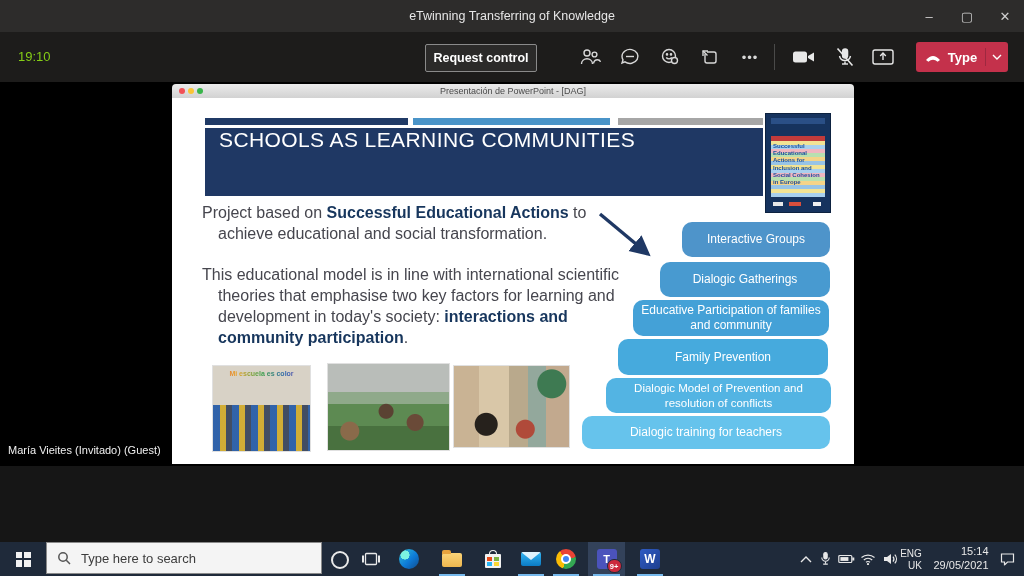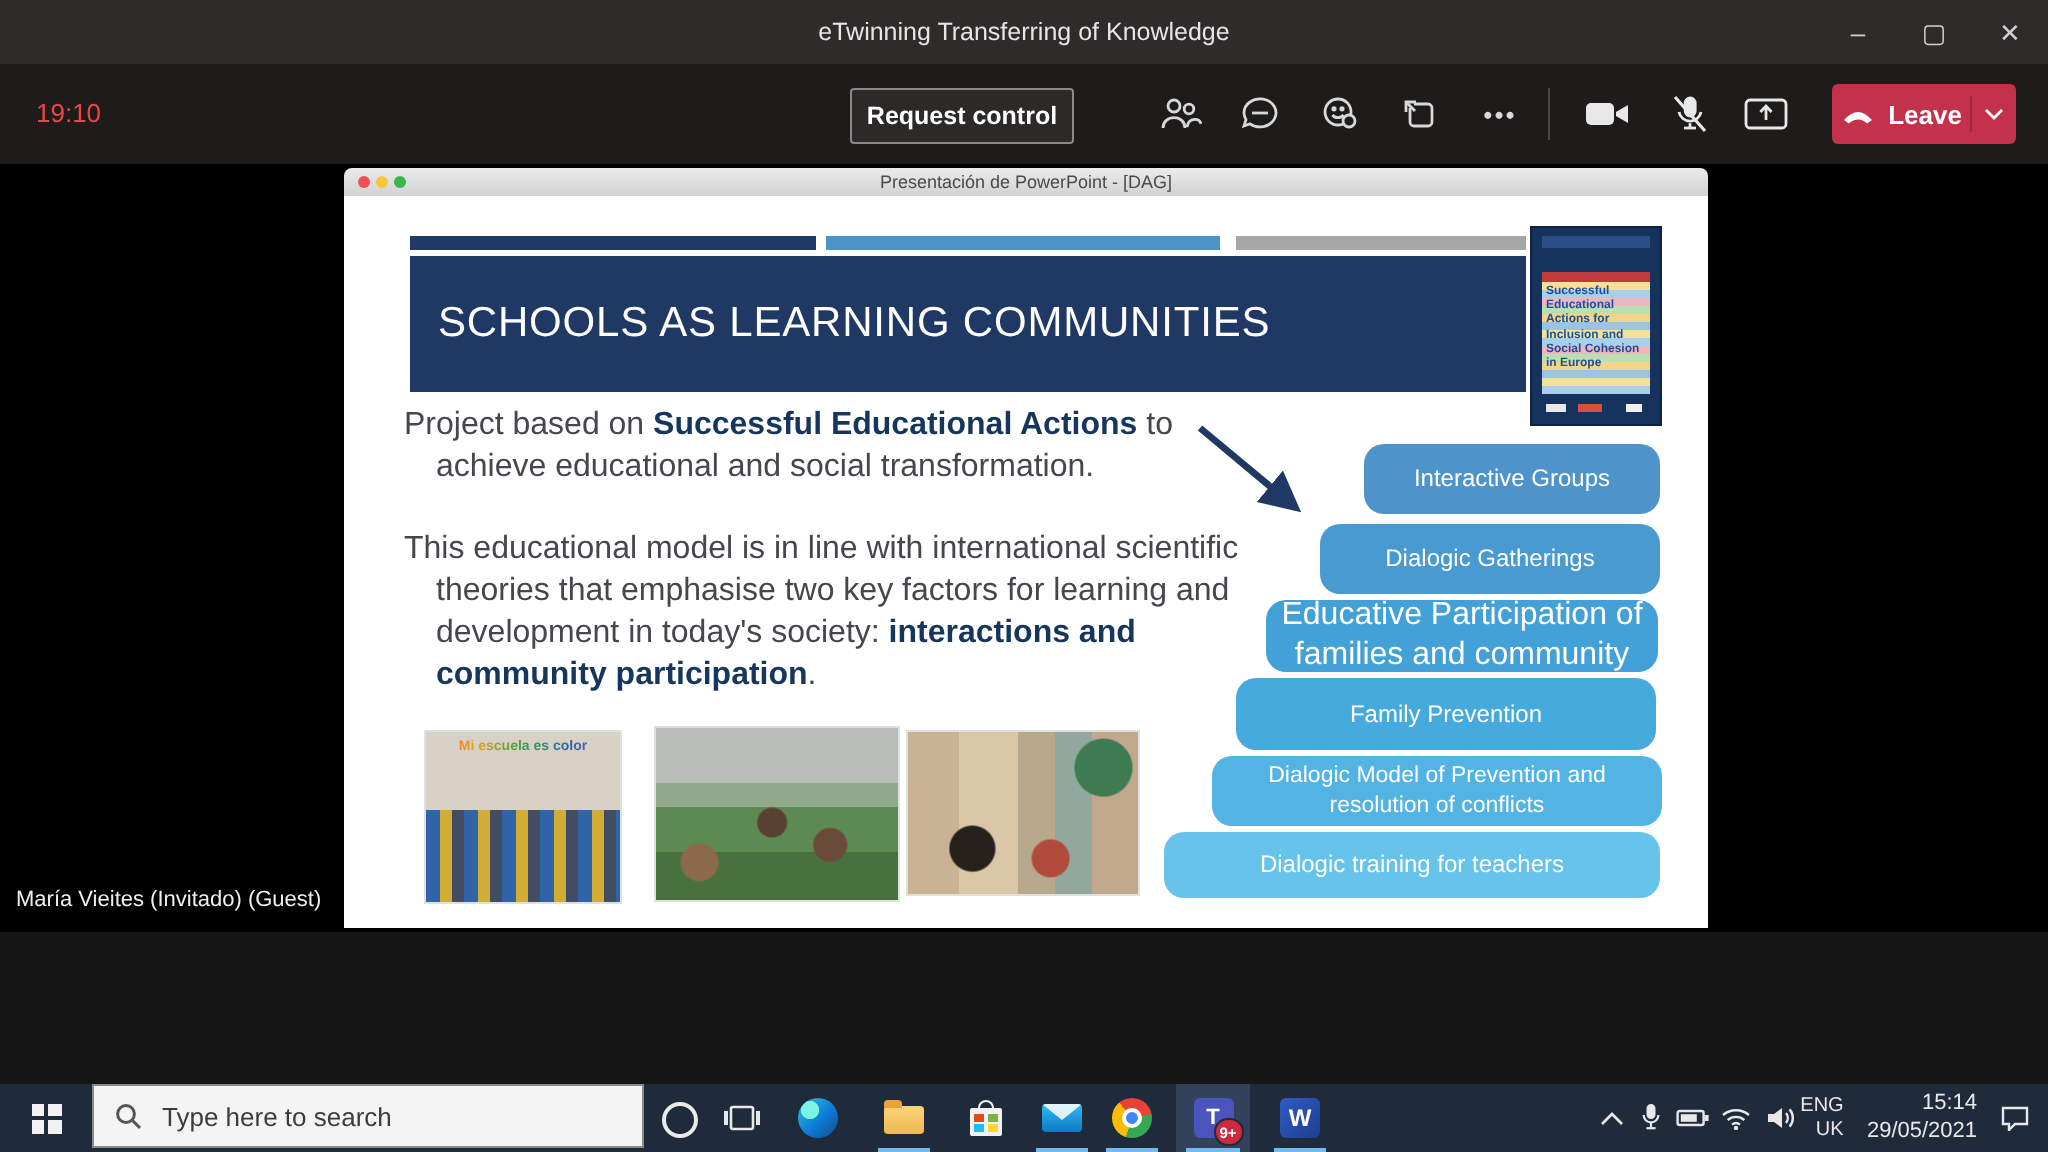--- a/index.html
+++ b/index.html
@@ -8,21 +8,21 @@
   .abs{position:absolute;}
 
   
   .titlebar{left:0;top:0;width:1024px;height:32px;background:#2d2c2b;}
   .titlebar .wtitle{width:100%;text-align:center;line-height:32px;font-size:12.5px;color:#e6e6e6;}
   .wctrls{right:0;top:0;height:32px;display:flex;}
   .wbtn{width:38px;height:32px;color:#cfcfcf;font-size:13px;display:flex;align-items:center;justify-content:center;}
 
   
   .toolbar{left:0;top:32px;width:1024px;height:50px;background:#1d1c1b;}
-  .timer{left:18px;top:0;line-height:50px;font-size:13px;color:#ef4444;}
+  .timer{left:18px;top:0;line-height:50px;font-size:13px;color:#84cc16;}
   .reqbtn{left:425px;top:12px;width:110px;height:26px;background:#2b2a29;border:1px solid #8a8a8a;
           border-radius:2px;color:#fff;font-size:12.5px;font-weight:bold;display:flex;align-items:center;justify-content:center;}
   .tbi{top:50%;transform:translateY(-50%);width:24px;height:24px;display:flex;align-items:center;justify-content:center;}
   .tbdots{color:#d8d8d8;font-size:13px;letter-spacing:1px;}
   .tbdivider{left:774px;top:12px;width:1px;height:26px;background:#4a4a49;}
   .leavebtn{left:916px;top:10px;width:92px;height:30px;background:#c4314b;border-radius:3px;display:flex;align-items:center;color:#fff;}
   .leavemain{flex:1;display:flex;align-items:center;justify-content:center;gap:6px;font-size:13px;font-weight:bold;}
   .leavesep{width:1px;height:18px;background:#9e2840;}
   .leavechev{width:22px;display:flex;align-items:center;justify-content:center;}
 
@@ -33,21 +33,21 @@
                 border-radius:4px 4px 0 0;}
   .light{position:absolute;top:4px;width:6px;height:6px;border-radius:50%;}
   .l-red{left:7px;background:#f25056;} .l-yel{left:16px;background:#fac536;} .l-grn{left:25px;background:#39b54a;}
   .ppt-title{width:100%;text-align:center;line-height:14px;font-size:9px;color:#4a4a4a;}
   .slide{position:absolute;left:0;top:14px;width:682px;height:366px;background:#fff;overflow:hidden;}
 
   .bar{position:absolute;top:20px;height:7px;}
   .bar-navy{left:33px;width:203px;background:#203a66;}
   .bar-blue{left:241px;width:197px;background:#4a94c8;}
   .bar-gray{left:446px;width:145px;background:#a6a6a6;}
-  .banner{position:absolute;left:33px;top:30px;width:558px;height:68px;background:#1f3864;display:flex;align-items:center;}
+  .banner{position:absolute;left:33px;top:30px;width:558px;height:68px;background:#1f3864;display:flex;}
   .banner span{color:#fff;font-size:21px;font-weight:500;letter-spacing:.4px;padding-left:14px;}
 
   
   .book{position:absolute;left:594px;top:16px;width:64px;height:98px;background:#16335e;box-shadow:0 0 0 1px #0d2240;}
   .book-topband{position:absolute;left:5px;top:4px;width:54px;height:6px;background:#2a4f86;}
   .book-redband{position:absolute;left:5px;top:22px;width:54px;height:5px;background:#c23b3b;}
   .book-stripes{position:absolute;left:5px;top:27px;width:54px;height:56px;
     background:repeating-linear-gradient(180deg,#f2e394 0 4px,#a8d0ee 4px 8px,#f0b6c0 8px 12px,#b8e0b0 12px 16px,#f5d488 16px 20px,#98c4e6 20px 24px);}
   .book-title{display:block;padding:2px 1px 0 2px;font-size:6px;line-height:1.2;font-weight:bold;color:#1a4f9c;}
   .book-bottom{position:absolute;left:5px;bottom:4px;width:54px;height:7px;background:#16335e;
@@ -74,21 +74,21 @@
   .photo3{left:281px;top:267px;width:115px;height:81px;
     background:radial-gradient(circle at 85% 22%,#3e7a52 0 14px,transparent 15px),
                radial-gradient(circle at 28% 72%,#26211c 0 11px,transparent 12px),
                radial-gradient(circle at 62% 78%,#b04a3a 0 9px,transparent 10px),
                linear-gradient(90deg,#c9b394 0 22%,#d9c7a8 22% 48%,#b9a98c 48% 64%,#93a89c 64% 80%,#c2a98e 80%);}
 
   .action{position:absolute;border-radius:10px;color:#fff;display:flex;align-items:center;justify-content:center;
           text-align:center;font-size:12px;line-height:1.25;padding:0 6px;box-sizing:border-box;}
   .a0{left:510px;top:124px;width:148px;height:35px;background:#4e94ca;}
   .a1{left:488px;top:164px;width:170px;height:35px;background:#489ad0;}
-  .a2{left:461px;top:202px;width:196px;height:36px;background:#44a1d7;font-size:16px;}
+  .a2{left:461px;top:202px;width:196px;height:36px;background:#44a1d7;font-size:12px;}
   .a3{left:446px;top:241px;width:210px;height:36px;background:#46aadd;}
   .a4{left:434px;top:280px;width:225px;height:35px;background:#53b4e3;font-size:11.5px;}
   .a5{left:410px;top:318px;width:248px;height:33px;background:#66c3ec;}
 
   .presenter{left:8px;top:444px;font-size:11px;color:#f0f0f0;}
 
   
   .filmstrip{left:0;top:466px;width:1024px;height:76px;background:#161616;}
 
   
@@ -205,21 +205,21 @@
       <path d="M12 13V6.5"></path>
           <path d="M9.2 9l2.8-3 2.8 3"></path>
     </g>
       </svg>
   </div>
   <div class="abs leavebtn">
     <div class="leavemain">
       <svg width="18" height="10">
         <path d="M2 8C7 2.6 11 2.6 16 8l-2.4 1.8C10.8 7 7.2 7 4.4 9.8Z" fill="#fff"></path>
       </svg>
-      <span>Leave</span>
+      <span>Type</span>
     </div>
     <div class="leavesep"></div>
     <div class="leavechev">
       <svg width="10" height="6">
         <polyline points="1,1 5,5 9,1" fill="none" stroke="#fff" stroke-width="1.4"></polyline>
       </svg>
     </div>
   </div>
 </div>
 

